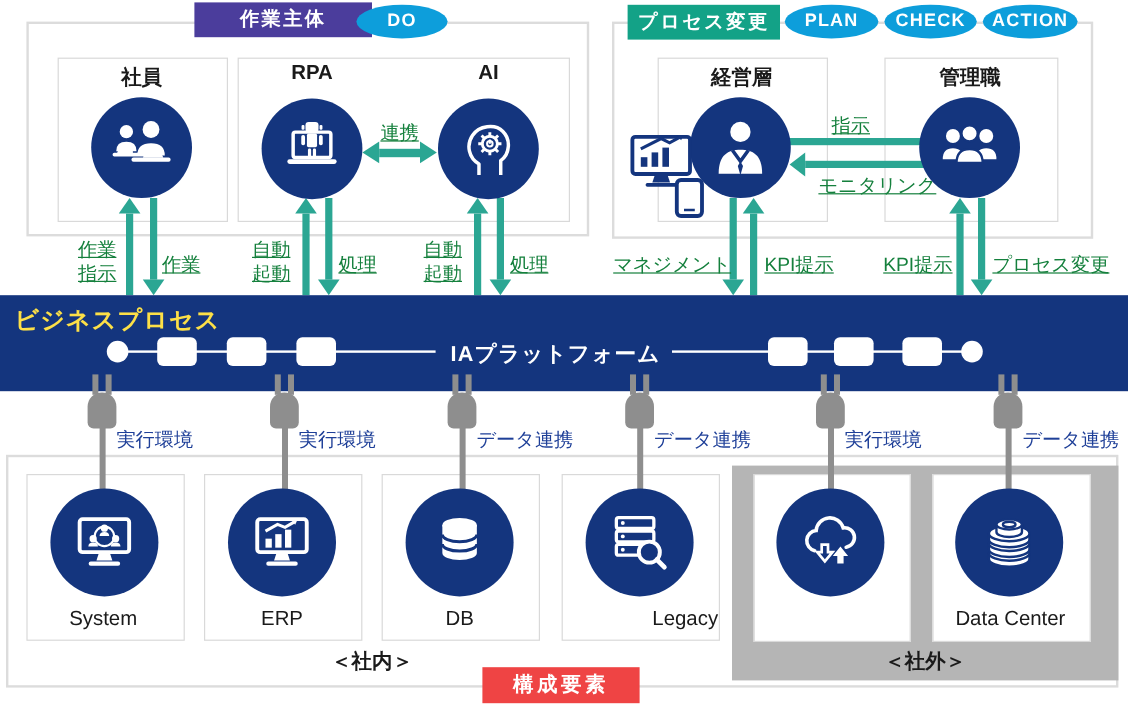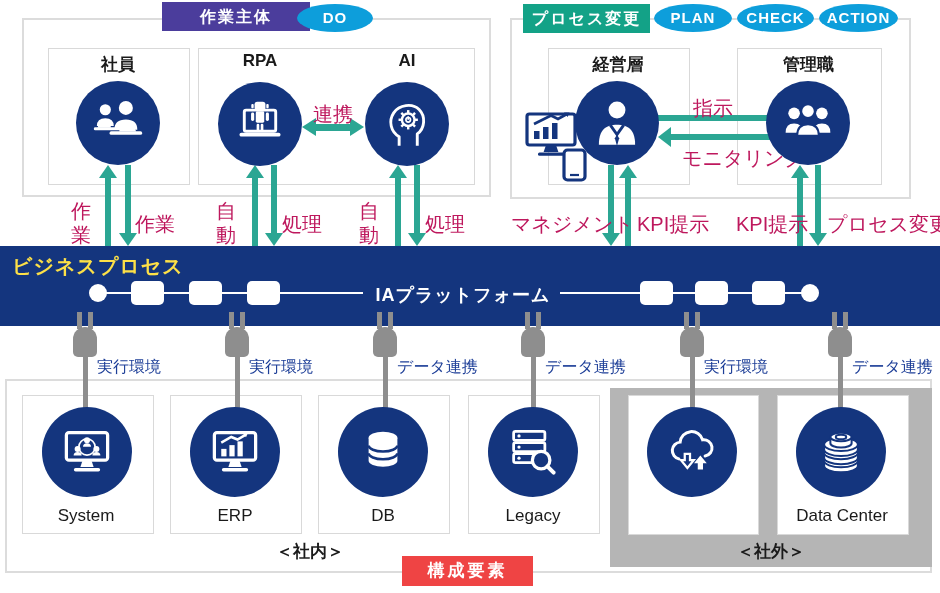--- a/index.html
+++ b/index.html
@@ -42,21 +42,21 @@
   .ha.right::after{content:"";position:absolute;right:-13px;top:-7px;
     border-top:10px solid transparent;border-bottom:10px solid transparent;border-left:13px solid #2ba693;}
   .ha.left::before{content:"";position:absolute;left:-13px;top:-7px;
     border-top:10px solid transparent;border-bottom:10px solid transparent;border-right:13px solid #2ba693;}
   .ha.dbl{height:7px;}
   .ha.dbl::after{content:"";position:absolute;right:-14px;top:-6px;
     border-top:9.5px solid transparent;border-bottom:9.5px solid transparent;border-left:14px solid #2ba693;}
   .ha.dbl::before{content:"";position:absolute;left:-14px;top:-6px;
     border-top:9.5px solid transparent;border-bottom:9.5px solid transparent;border-right:14px solid #2ba693;}
   
-  .flbl{position:absolute;color:#be185d;font-size:20px;font-weight:400;white-space:nowrap;}
+  .flbl{position:absolute;color:#15803d;font-size:16px;font-weight:400;white-space:nowrap;text-decoration:underline;}
   .wrap2{width:34px;white-space:normal;word-break:break-all;line-height:1.22;text-align:center;}
   .clbl{position:absolute;color:#1e3f98;font-size:16px;white-space:nowrap;}
   
   .plug{position:absolute;width:24px;top:312px;height:100px;}
   .plug .prong{position:absolute;top:0;width:5px;height:17px;background:#8e8e8e;}
   .plug .pr1{left:4px;} .plug .pr2{right:4px;}
   .plug .cap{position:absolute;top:15px;left:0;width:24px;height:30px;background:#8e8e8e;
              border-radius:12px 12px 5px 5px;}
   .plug .cable{position:absolute;top:44px;left:9.5px;width:5px;height:52px;background:#8e8e8e;}
 </style>
@@ -334,21 +334,21 @@
         <path d="M15.5 12 v5 a8.5 3.4 0 0 0 17 0 v-5"></path>
         <ellipse cx="24" cy="12" rx="8.5" ry="3.4"></ellipse>
         <ellipse cx="24" cy="12" rx="4.2" ry="1.8"></ellipse>
       </g>
     </svg>
   </div>
 
   <div class="syslbl" style="left:22px;top:506px;width:128px;">System</div>
   <div class="syslbl" style="left:170px;top:506px;width:130px;">ERP</div>
   <div class="syslbl" style="left:318px;top:506px;width:130px;">DB</div>
-  <div class="syslbl" style="left:468px;top:506px;width:130px;">Legacy</div>
+  <div class="syslbl" style="left:468px;top:506px;width:130px;padding-left:38px;">Legacy</div>
   <div class="syslbl" style="left:777px;top:506px;width:130px;">Data Center</div>
 
   <div class="zonelbl" style="left:230px;top:540px;width:160px;">＜社内＞</div>
   <div class="zonelbl" style="left:691px;top:540px;width:160px;">＜社外＞</div>
 
   <div class="badge badge-rect-purple" style="left:162px;top:2px;width:148px;height:29px;">作業主体</div>
   <div class="pdca" style="left:297px;top:4px;width:76px;height:28px;">DO</div>
   <div class="badge badge-rect-teal" style="left:523px;top:4px;width:127px;height:29px;">プロセス変更</div>
   <div class="pdca" style="left:654px;top:4px;width:78px;height:28px;">PLAN</div>
   <div class="pdca" style="left:737px;top:4px;width:77px;height:28px;">CHECK</div>

